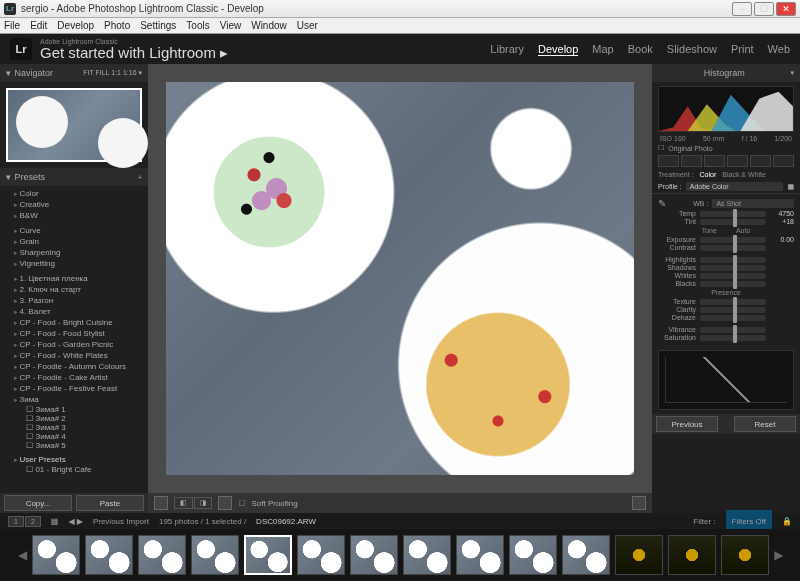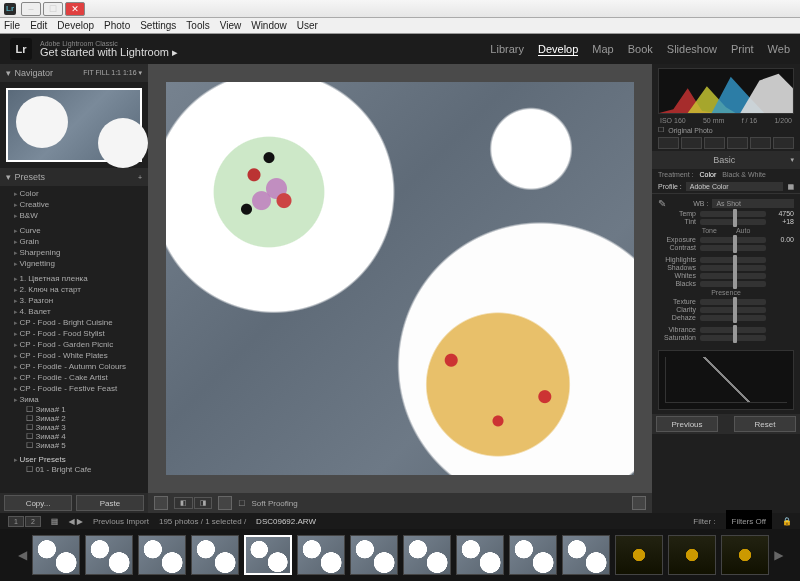--- a/index.html
+++ b/index.html
@@ -11,21 +11,21 @@
   .win-btn { width:20px;height:14px;display:flex;align-items:center;justify-content:center;border:1px solid #888;border-radius:2px;font-size:9px;}
   .win-min{background:#eee;} .win-max{background:#eee;} .win-close{background:#e04040;color:#fff;}
   .menubar { height:16px; background:#f0f0f0; display:flex; align-items:center; padding:0 4px; gap:10px; font-size:10px; color:#222; border-bottom:1px solid #999;}
   .menubar span{cursor:default;}
   .app { display:flex; flex-direction:column; height:calc(581px - 34px); background:#2a2a2a;}
   .topbar { height:30px; background:#1c1c1c; display:flex; align-items:center; padding:0 10px; color:#ccc;}
   .brand { display:flex; align-items:center; gap:8px;}
   .lr-logo { width:22px;height:22px;background:#111;border-radius:3px;display:flex;align-items:center;justify-content:center;color:#ddd;font-size:11px;font-weight:600;}
   .brand-txt { display:flex;flex-direction:column;line-height:1;}
   .brand-sub{font-size:7px;color:#888;}
-  .brand-main{font-size:11px;color:#ddd;}
+  .brand-main{font-size:15px;color:#ddd;}
   .modules { margin-left:auto; display:flex; gap:14px; font-size:11px;}
   .modules span{color:#999;}
   .modules .active{color:#fff;border-bottom:1px solid #fff;}
   .main { flex:1; display:flex; min-height:0;}
   .left { width:148px; background:#1f1f1f; display:flex;flex-direction:column;}
   .panel-head { height:18px; background:#2b2b2b; display:flex; align-items:center; padding:0 6px; font-size:9px; color:#aaa;}
   .panel-head .tri{margin-left:auto;font-size:7px;}
   .nav-thumb { margin:6px; height:74px; border:2px solid #fff; background:linear-gradient(135deg,#5a6a7a 0%,#7a8a9a 50%,#5a6a7a 100%); position:relative;}
   .nav-thumb::before,.nav-thumb::after{content:'';position:absolute;border-radius:50%;background:#f5f5f5;}
   .nav-thumb::before{left:8px;top:6px;width:52px;height:52px;}
@@ -98,20 +98,21 @@
   .treat{display:flex;gap:6px;font-size:7px;color:#888;padding:2px 6px;}
   .treat .act{color:#fff;}
   .profile-row{display:flex;align-items:center;gap:4px;padding:2px 6px;font-size:7px;}
   .profile-row .box{flex:1;background:#333;padding:1px 4px;}
 </style>
 </head>
 <body>
 
 <div class="win-titlebar">
   <div class="win-icon">Lr</div>
+  <div class="win-title">sergio - Adobe Photoshop Lightroom Classic - Develop</div>
   <div class="win-btns">
     <div class="win-btn win-min">–</div>
     <div class="win-btn win-max">☐</div>
     <div class="win-btn win-close">✕</div>
   </div>
 </div>
 
 <div class="menubar">
   <span>File</span>
   <span>Edit</span>
@@ -209,20 +210,24 @@
             <span>◨</span>
           </div>
         <div class="tb-ico"></div>
         <span style="color:#888">☐</span>
         <span>Soft Proofing</span>
         <div style="margin-left:auto" class="tb-ico"></div>
       </div>
     </div>
 
     <div class="right">
+      <div class="panel-head">
+        <span style="margin-left:auto">Histogram</span>
+        <span class="tri">▾</span>
+      </div>
       <div class="histo">
         <svg viewBox="0 0 140 46" preserveAspectRatio="none">
           <path d="M0,46 L15,42 30,20 45,44 60,46 Z" fill="#c33" opacity=".8"></path>
           <path d="M30,46 L50,18 70,40 80,46 Z" fill="#cc3" opacity=".8"></path>
           <path d="M55,46 L75,8 95,30 110,46 Z" fill="#39c" opacity=".8"></path>
           <path d="M85,46 L105,12 125,5 140,20 140,46 Z" fill="#ddd" opacity=".9"></path>
         </svg>
       </div>
       <div class="histo-row">
         <span>ISO 160</span>
@@ -236,24 +241,20 @@
         </div>
       <div class="mode-icons">
         <span></span>
         <span></span>
         <span></span>
         <span></span>
         <span></span>
         <span></span>
       </div>
 
-      <div class="panel-head">
-        <span style="margin-left:auto">Basic</span>
-          <span class="tri">▾</span>
-      </div>
       <div class="treat">
         <span>Treatment :</span>
         <span class="act">Color</span>
         <span>Black &amp; White</span>
       </div>
       <div class="profile-row">
         <span>Profile :</span>
         <span class="box">Adobe Color</span>
         <span>▦</span>
       </div>
@@ -347,21 +348,21 @@
     <span class="seg">
         <span>1</span>
         <span>2</span>
       </span>
     <span>▦</span>
     <span>◀ ▶</span>
     <span>Previous Import</span>
     <span>195 photos / 1 selected /</span>
     <span style="color:#ccc">DSC09692.ARW</span>
     <span style="margin-left:auto">Filter :</span>
-    <span style="background:#000000;padding:7px 6px">Filters Off</span>
+    <span style="background:#0c4a6e;padding:7px 6px">Filters Off</span>
     <span>🔒</span>
   </div>
 
   <div class="filmstrip">
     <div class="arrow">◀</div>
     <div class="thumb"></div>
     <div class="thumb"></div>
     <div class="thumb"></div>
     <div class="thumb"></div>
     <div class="thumb sel"></div>

